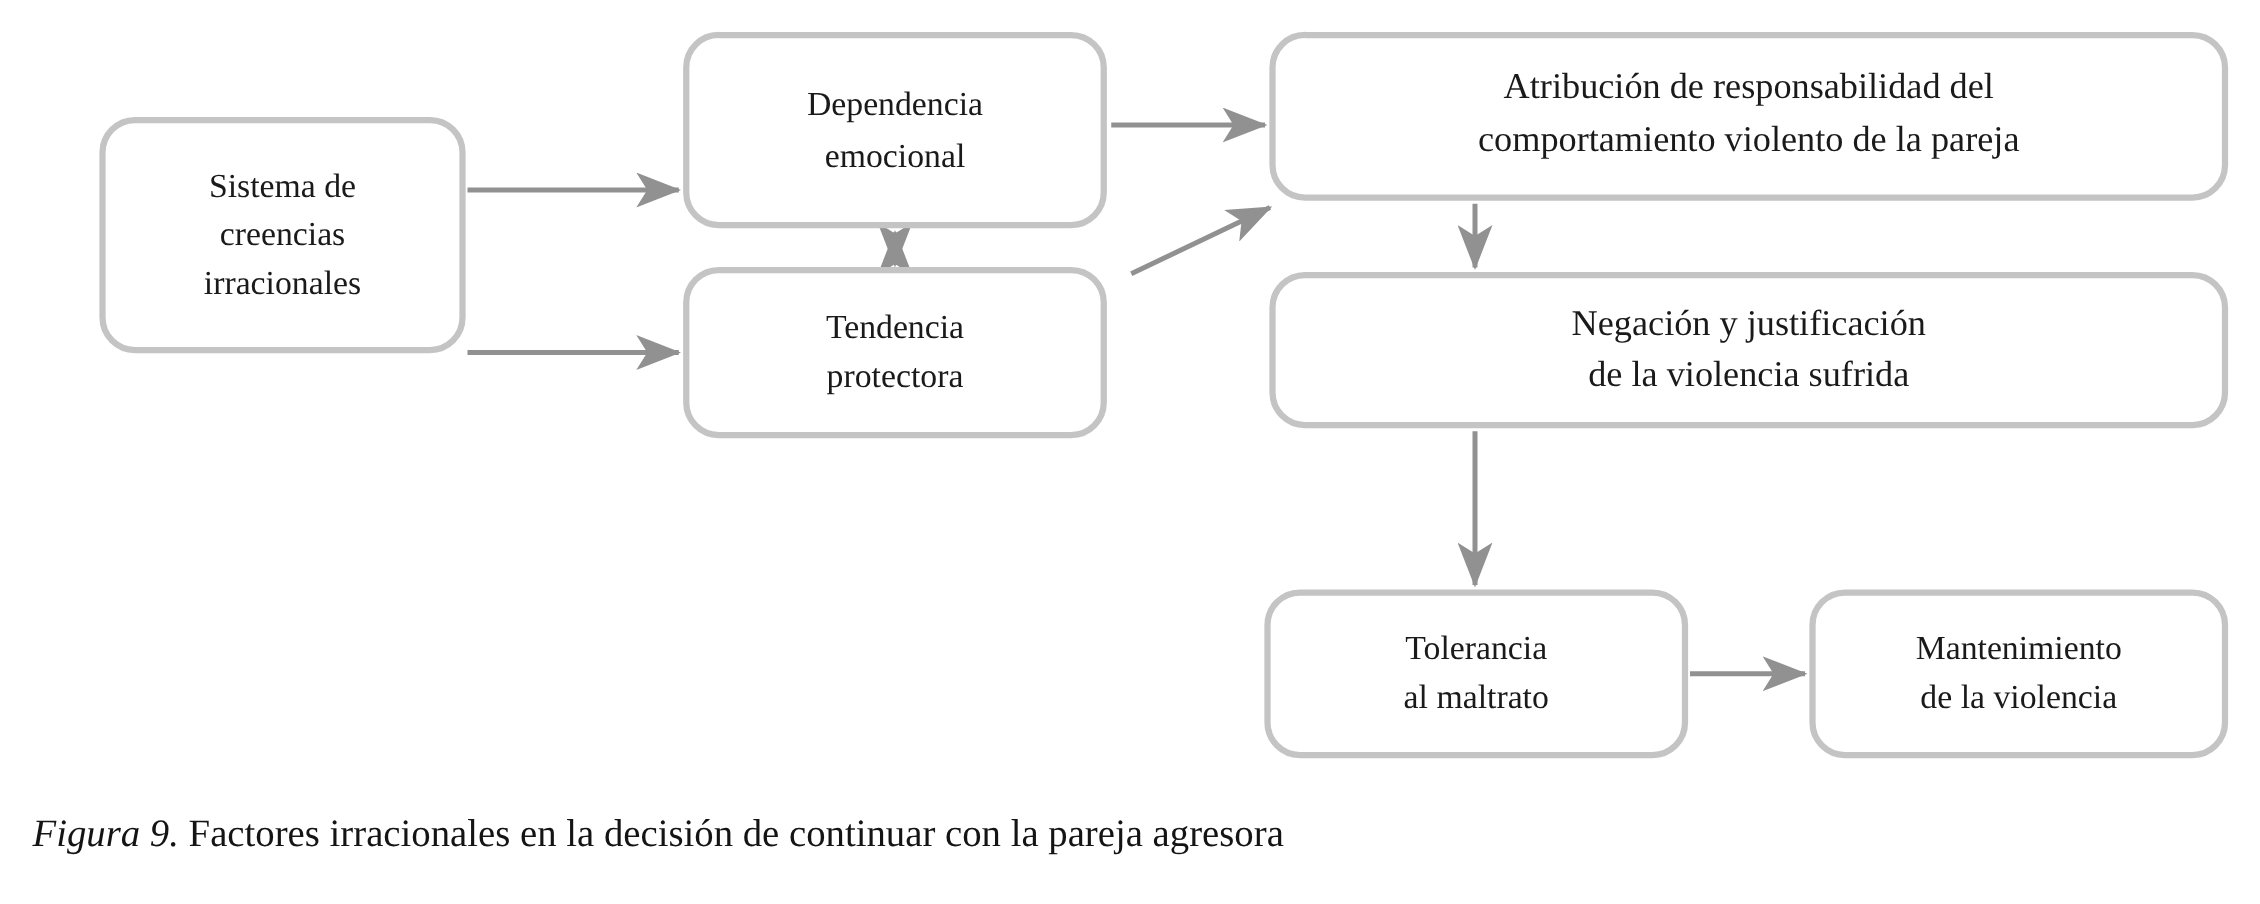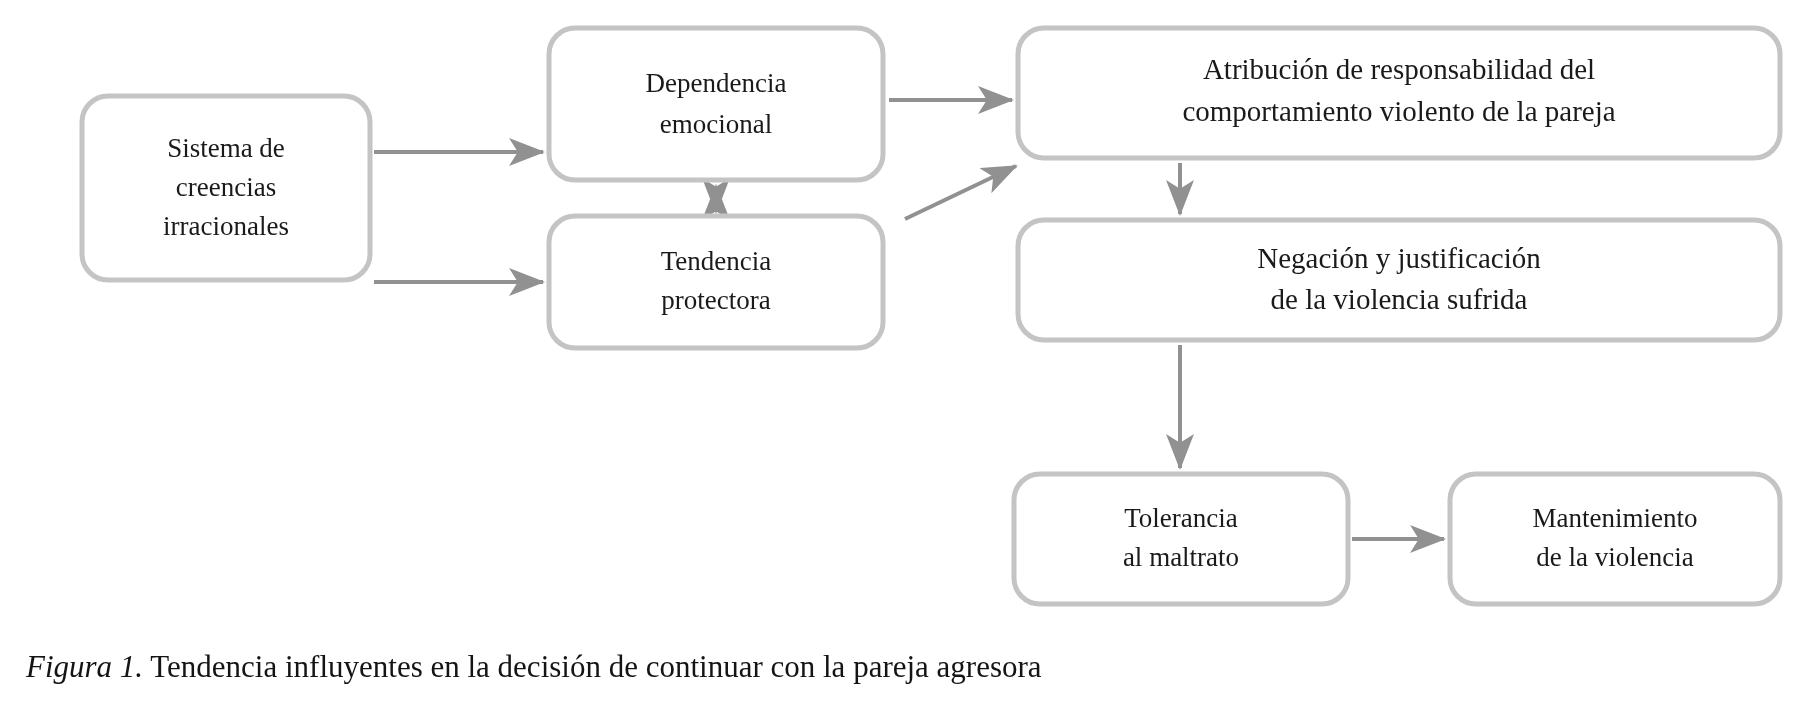--- a/index.html
+++ b/index.html
@@ -131,15 +131,15 @@
       <text class="node-text" x="1181" y="560">al maltrato</text>
     </g>
 
     <g>
       <rect class="node-rect" x="1450" y="474" width="330" height="130" rx="26" ry="26"></rect>
       <text class="node-text" x="1615" y="521">Mantenimiento</text>
       <text class="node-text" x="1615" y="560">de la violencia</text>
     </g>
   </svg>
 
-  <div class="caption"><span class="fig-label">Figura 1.</span><span> Tendencia influyentes en la decisión de continuar con la pareja agresora</span></div>
+  <div class="caption"><span class="fig-label">Figura 9.</span><span> Factores irracionales en la decisión de continuar con la pareja agresora</span></div>
 
 </div>
 
 </body></html>

